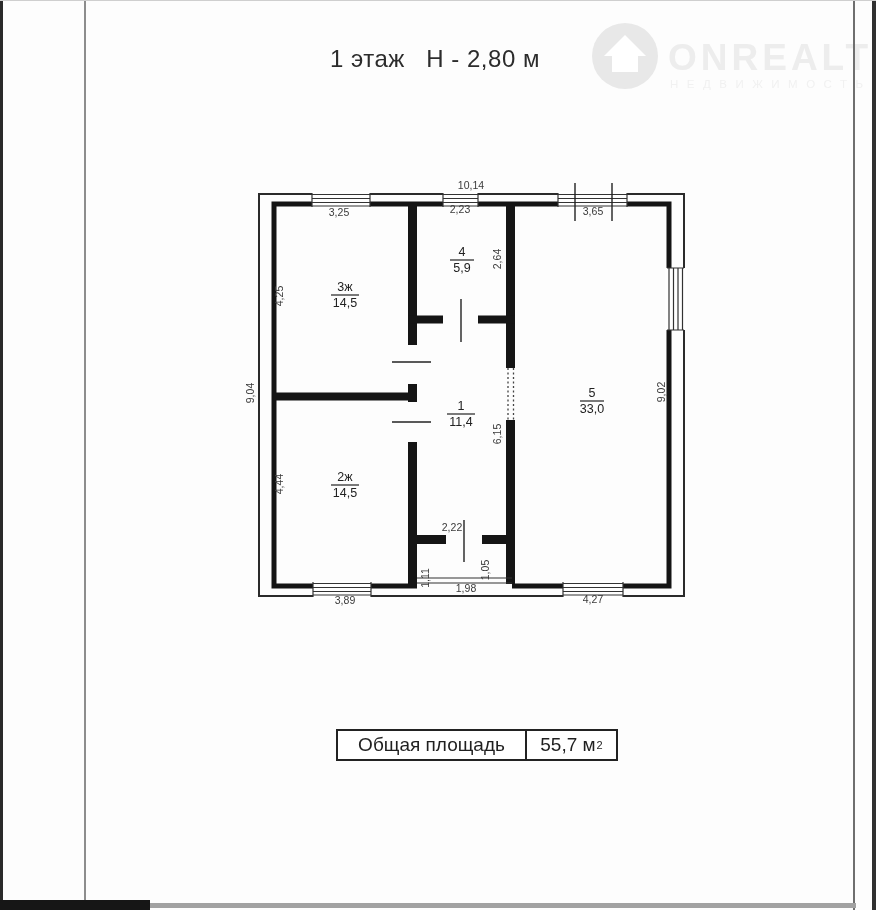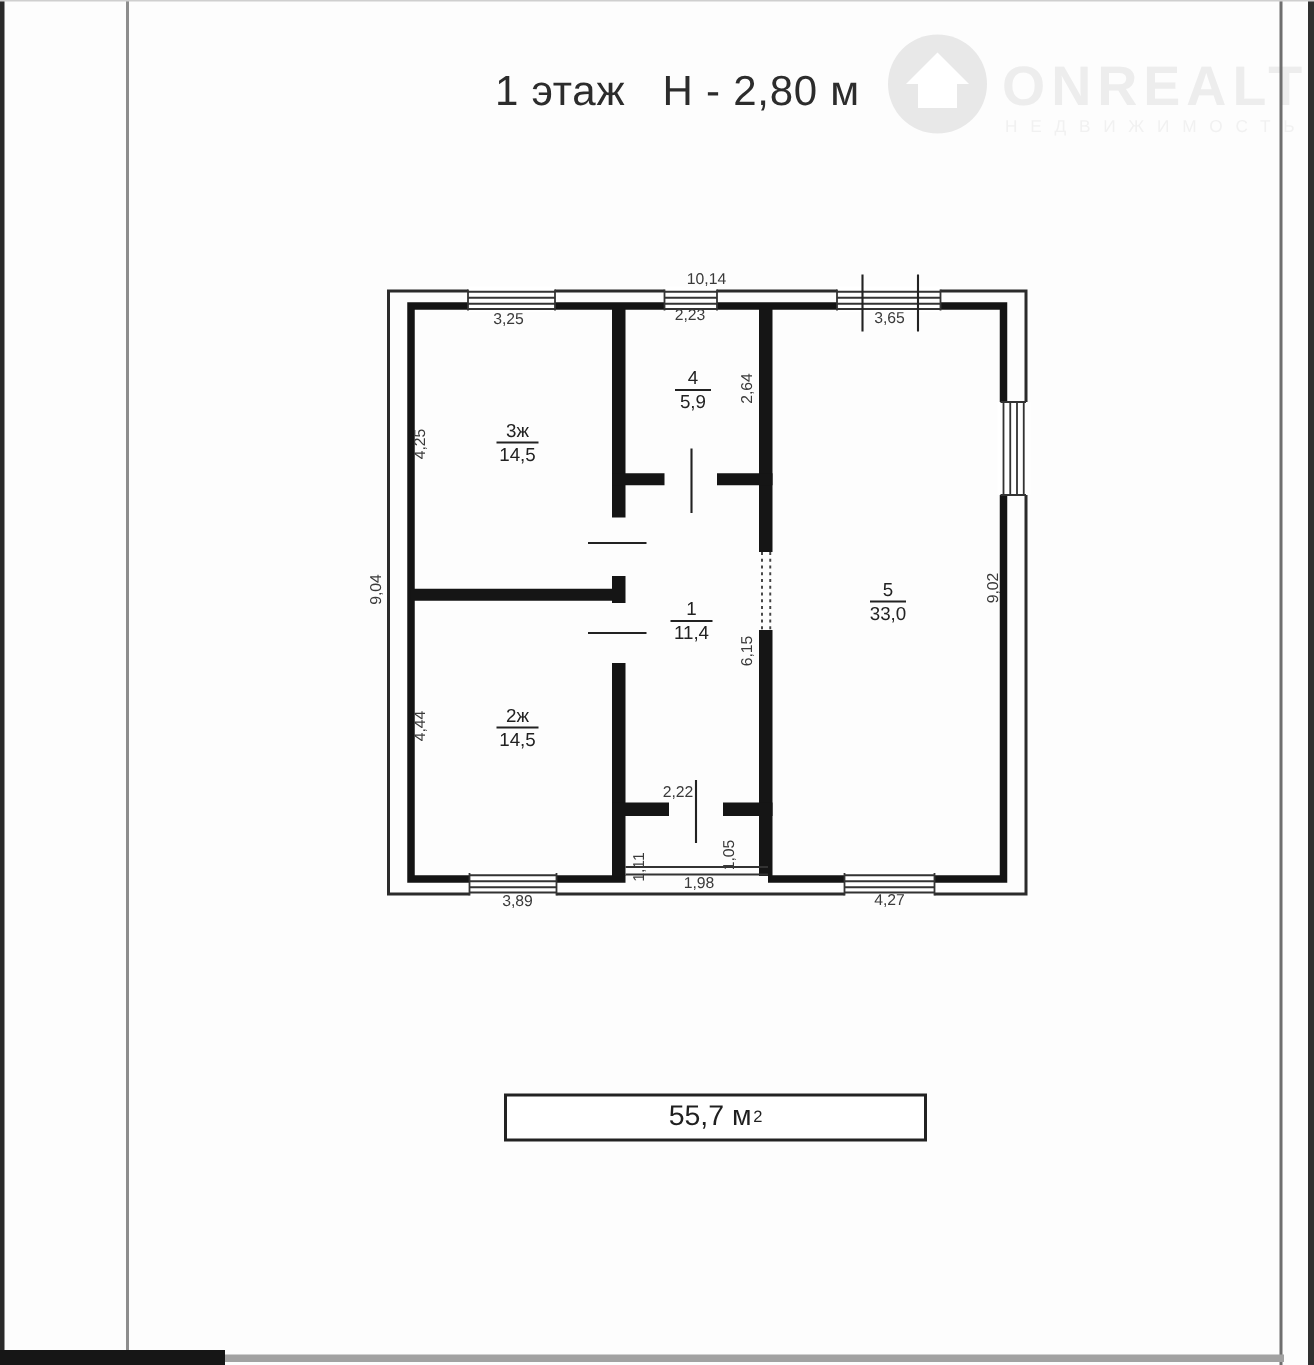--- a/index.html
+++ b/index.html
@@ -11,21 +11,21 @@
   .edge{position:absolute;top:0;height:910px;}
   #left-edge-line{left:0;width:3px;background:#2a2a2a;}
   #left-margin-line{left:84px;width:2px;background:#8d8d8d;}
   #right-margin-line{left:853px;width:2px;background:#6f6f6f;}
   #right-edge-line{left:872px;width:4px;background:#303030;}
   #top-scan-line{position:absolute;left:0;top:0;width:876px;height:1px;background:#cfcfcf;}
   #bottom-scan-bar{position:absolute;left:0;top:900px;width:150px;height:10px;background:#161616;}
   #bottom-scan-line{position:absolute;left:150px;top:903px;width:706px;height:5px;background:#a2a2a2;}
   
   #title{
-    position:absolute;left:330px;top:45px;font-size:28px;color:#2c2c2c;
+    position:absolute;left:330px;top:45px;font-size:24px;color:#2c2c2c;
     white-space:pre;letter-spacing:0.5px;
   }
   
   #logo{position:absolute;left:588px;top:18px;}
   
   #plan{position:absolute;left:0;top:0;}
   .dim{font:10.5px "Liberation Sans",sans-serif;fill:#3a3a3a;}
   .rnum{font:12.5px "Liberation Sans",sans-serif;fill:#222222;}
   .rarea{font:12.5px "Liberation Sans",sans-serif;fill:#222222;}
   .logo-brand{font:bold 37px "Liberation Sans",sans-serif;fill:#ededed;letter-spacing:4px;}
@@ -153,20 +153,21 @@
       </g>
       <g>
         <text class="rnum" x="592" y="397">5</text>
         <path d="M580 401 H604" stroke="#222" stroke-width="1.2"></path>
         <text class="rarea" x="592" y="413">33,0</text>
       </g>
     </g>
   </svg>
 
   <div id="area-table">
+    <div class="cell" id="area-label-cell">Общая площадь</div>
     <div class="cell" id="area-value-cell">
       <span>55,7 м</span>
         <span class="sup">2</span>
     </div>
   </div>
 
   <div class="edge" id="left-edge-line"></div>
   <div class="edge" id="left-margin-line"></div>
   <div class="edge" id="right-margin-line"></div>
   <div class="edge" id="right-edge-line"></div>

